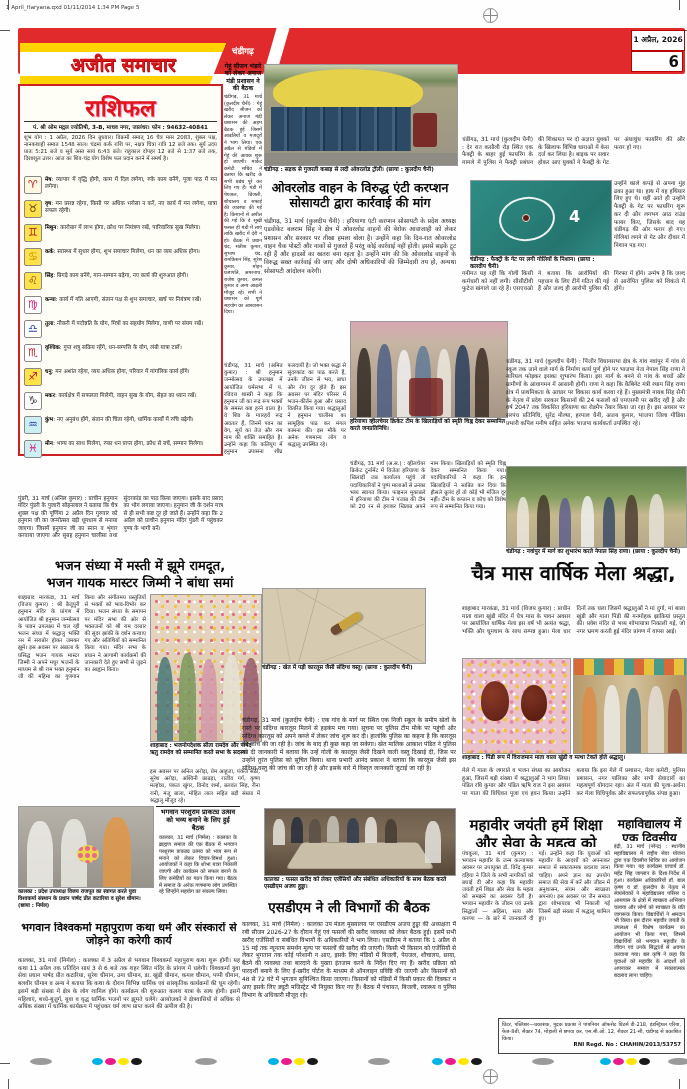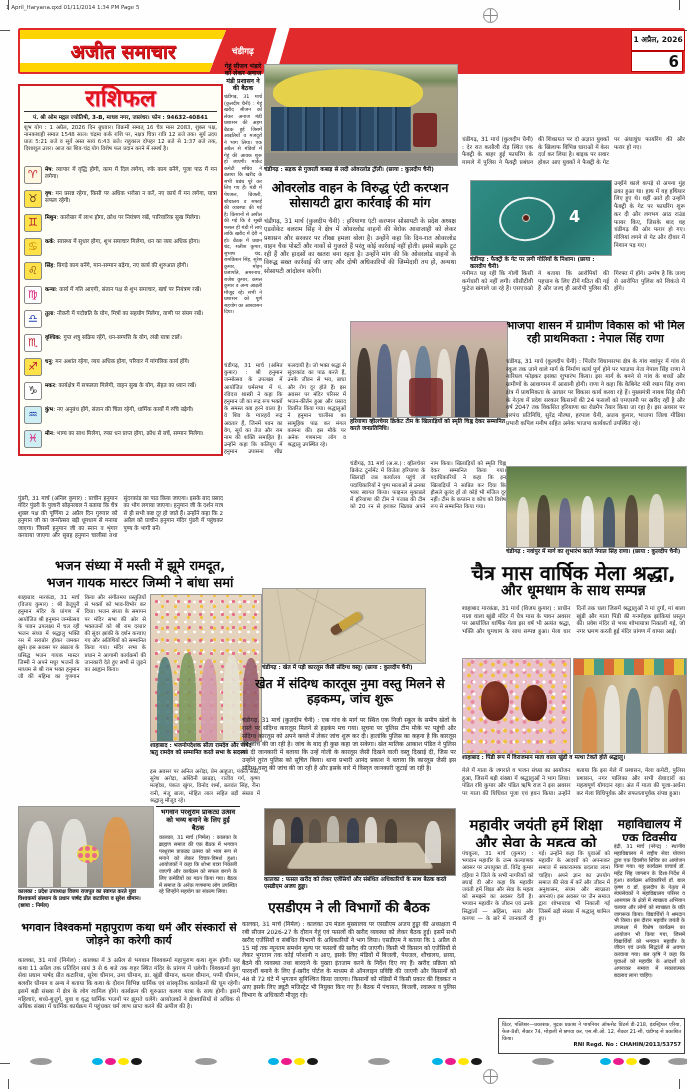--- a/index.html
+++ b/index.html
@@ -6,37 +6,37 @@
   #page{position:relative;width:687px;height:1089px;background:#fefefe;margin:0 auto;
         font-family:"DejaVu Sans",sans-serif;overflow:hidden;}
   .abs{position:absolute;}
   .hl{font-weight:bold;color:#0c0c0c;text-align:center;line-height:1.18;overflow:hidden;}
   .bt{font-size:6.2px;line-height:1.33;text-align:justify;color:#1b1b1b;overflow:hidden;}
   .cap{font-size:5.7px;font-weight:bold;line-height:1.3;color:#101010;overflow:hidden;}
   .photo{position:absolute;overflow:hidden;border:0.5px solid #999;}
   .sil{position:absolute;background:rgba(38,30,24,.78);border-radius:45% 45% 0 0;}
   
   #masthead{left:18px;top:28px;width:667px;height:46px;background:#e02a2b;border-radius:2px;}
-  #logoBlock{left:2px;top:2px;width:206px;height:42px;background:#fff;
+  #logoBlock{left:2px;top:15px;width:206px;height:42px;background:#fff;
      clip-path:polygon(0 0,100% 0,92% 100%,0 100%);}
   #logoBlock .stripe{position:absolute;left:0;width:100%;height:9px;background:#ffd400;}
   #logoTitle{position:absolute;left:0;top:9px;width:100%;height:24px;color:#d5161d;
      font-weight:bold;font-size:19px;text-align:center;line-height:24px;
      text-shadow:0.5px 0.5px 0 #a00;}
   #edition{left:214px;top:17px;color:#fff;font-size:8.5px;font-weight:bold;}
   #wedge{left:252px;top:0;width:13px;height:46px;background:#fff;transform:skewX(-16deg);}
   #regionBox{left:276px;top:4px;width:332px;height:38px;background:#f8f3d6;border-radius:2px;}
   #regionBox span{display:block;text-align:center;font-size:20px;font-weight:bold;color:#111;line-height:38px;}
   #dateBox{left:613px;top:2px;width:52px;height:19px;background:#fff;border:1px solid #b00;
      font-size:7.5px;font-weight:bold;text-align:center;line-height:18px;color:#111;}
   #pageNumBox{left:613px;top:23px;width:52px;height:21px;background:#fff;border:1px solid #b00;
      font-size:15px;font-weight:bold;text-align:right;line-height:20px;color:#111;padding-right:3px;box-sizing:border-box;}
   
   #horoBox{left:18px;top:84px;width:205px;height:372px;border:2.5px solid #cf2027;background:#fffef6;
-     box-sizing:border-box;padding:0 4px;}
+     box-sizing:border-box;padding:10px 4px;}
   #horoTitle{font-size:23px;font-weight:bold;color:#e0151b;text-align:center;line-height:1.05;
      text-shadow:1px 1px 0 #f9c;}
   #horoAstro{font-size:5.6px;font-weight:bold;text-align:center;color:#111;
      border-top:1px solid #333;border-bottom:1px solid #333;padding:1px 0;margin:1px 0;}
   #horoIntro{font-size:5.4px;line-height:1.3;text-align:justify;color:#222;height:40px;overflow:hidden;margin-bottom:2px;}
   .sign-row{display:flex;align-items:flex-start;gap:3px;height:23px;overflow:hidden;margin-bottom:1px;}
   .sign-icon{flex:0 0 16px;height:16px;border:0.5px solid #888;border-radius:2px;
      font-size:11px;text-align:center;line-height:15px;font-weight:bold;}
   .sign-text{font-size:5.6px;line-height:1.25;text-align:justify;color:#222;}
   .sign-text b{color:#000;}
@@ -169,21 +169,20 @@
     <div class="sil" style="left:46px;top:28px;width:14px;height:68px;background:rgba(240,240,240,.85);"></div>
     <div class="sil" style="left:64px;top:24px;width:16px;height:72px;background:rgba(90,120,150,.8);"></div>
     <div class="sil" style="left:86px;top:27px;width:14px;height:69px;background:rgba(235,230,220,.85);"></div>
     <div class="sil" style="left:104px;top:23px;width:15px;height:73px;background:rgba(40,60,90,.85);"></div>
     <div class="sil" style="left:124px;top:26px;width:14px;height:70px;background:rgba(60,45,35,.85);"></div>
     <div class="abs" style="left:58px;top:56px;width:34px;height:38px;background:rgba(120,30,30,.8);border-radius:4px;"></div>
   </div>
   <div class="abs cap" style="left:350px;top:418px;width:156px;height:14px;">हरियाणा व्हीलचेयर क्रिकेट टीम के खिलाड़ियों को स्मृति चिह्न देकर सम्मानित करते जनप्रतिनिधि।</div>
   <div class="abs bt" style="left:350px;top:460px;width:156px;height:120px;column-count:2;column-gap:5px;font-size:5.4px;">चंडीगढ़, 31 मार्च (अ.स.) : व्हीलचेयर क्रिकेट टूर्नामेंट में विजेता हरियाणा के खिलाड़ी जब कार्यालय पहुंचे तो पदाधिकारियों ने पुष्प मालाओं से उनका भव्य स्वागत किया। फाइनल मुकाबले में हरियाणा की टीम ने पंजाब की टीम को 20 रन से हराकर खिताब अपने नाम किया। खिलाड़ियों को स्मृति चिह्न देकर सम्मानित किया गया। पदाधिकारियों ने कहा कि इन खिलाड़ियों ने साबित कर दिया कि हौसले बुलंद हों तो कोई भी मंजिल दूर नहीं। टीम के कप्तान व कोच को विशेष रूप से सम्मानित किया गया।</div>
 
-  <div class="abs hl" style="left:506px;top:320px;width:179px;height:36px;font-size:11px;">भाजपा शासन में ग्रामीण विकास को भी मिल रही प्राथमिकता : नेपाल सिंह राणा</div>
   <div class="abs bt" style="left:506px;top:358px;width:179px;height:106px;font-size:5.8px;">चंडीगढ़, 31 मार्च (कुलदीप चैनी) : पिंजौर विधानसभा क्षेत्र के गांव नवांपुर में गांव से स्कूल तक जाने वाले मार्ग के निर्माण कार्य पूर्ण होने पर भाजपा नेता नेपाल सिंह राणा ने नारियल फोड़कर इसका शुभारंभ किया। इस मार्ग के बनने से गांव के बच्चों और ग्रामीणों के आवागमन में आसानी होगी। राणा ने कहा कि कैबिनेट मंत्री श्याम सिंह राणा क्षेत्र में प्राथमिकता के आधार पर विकास कार्य करवा रहे हैं। मुख्यमंत्री नायब सिंह सैनी के नेतृत्व में प्रदेश सरकार किसानों की 24 फसलों को एमएसपी पर खरीद रही है और वर्ष 2047 तक विकसित हरियाणा का रोडमैप तैयार किया जा रहा है। इस अवसर पर सरपंच प्रतिनिधि, सुरेंद्र मौल्या, हरपाल चैनी, अजय कुमार, भाजपा जिला मीडिया प्रभारी कपिल मनीष सहित अनेक भाजपा कार्यकर्ता उपस्थित रहे।</div>
   <div class="photo" style="left:506px;top:466px;width:179px;height:80px;background:linear-gradient(#5e7c49 0%,#87a061 38%,#c6b98f 60%,#b5a98a 100%);">
     <div class="sil" style="left:10px;top:30px;width:12px;height:50px;background:rgba(235,230,220,.85);"></div>
     <div class="sil" style="left:30px;top:28px;width:13px;height:52px;background:rgba(60,50,40,.8);"></div>
     <div class="sil" style="left:52px;top:31px;width:12px;height:49px;background:rgba(90,90,140,.8);"></div>
     <div class="sil" style="left:74px;top:29px;width:13px;height:51px;background:rgba(240,240,240,.85);"></div>
     <div class="sil" style="left:96px;top:30px;width:12px;height:50px;background:rgba(50,70,100,.8);"></div>
     <div class="sil" style="left:118px;top:28px;width:13px;height:52px;background:rgba(70,55,45,.8);"></div>
     <div class="sil" style="left:142px;top:27px;width:15px;height:53px;background:rgba(230,225,215,.85);"></div>
   </div>
@@ -203,40 +202,38 @@
     <div class="sil" style="left:92px;top:63px;width:16px;height:83px;background:rgba(150,90,110,.85);"></div>
   </div>
   <div class="abs cap" style="left:150px;top:742px;width:110px;height:24px;">शाहाबाद : भजनोपदेशक सीता रामदेव और पार्षद ऋतु रामदेव को सम्मानित करते सभा के सदस्य।</div>
   <div class="abs bt" style="left:150px;top:768px;width:110px;height:36px;font-size:5.4px;">इस अवसर पर अनिल अरोड़ा, प्रेम आहूजा, पंकज सेठी, सुरेश अरोड़ा, अश्विनी छाबड़ा, राजीव गर्ग, कृष्ण मल्होत्रा, पंकज खुंगर, विनोद शर्मा, बलवंत सिंह, रीना रानी, मंजू बाला, मोहित लाल सहित बड़ी संख्या में श्रद्धालु मौजूद रहे।</div>
 
   <div class="photo" style="left:262px;top:588px;width:162px;height:74px;background:#d6cbb0;">
     <div class="abs" style="left:0;top:0;width:100%;height:100%;background:linear-gradient(105deg,transparent 30%,#b9ae92 30.5%,transparent 31%),linear-gradient(30deg,transparent 55%,#b9ae92 55.5%,transparent 56%),linear-gradient(160deg,transparent 70%,#b9ae92 70.5%,transparent 71%),linear-gradient(80deg,transparent 15%,#c4b99c 15.5%,transparent 16%);"></div>
     <div class="abs" style="left:66px;top:30px;width:34px;height:9px;background:linear-gradient(90deg,#6e4a30 0 30%,#c8a23c 30%);border-radius:4px;transform:rotate(-32deg);box-shadow:1px 1px 2px rgba(0,0,0,.4);"></div>
   </div>
   <div class="abs cap" style="left:262px;top:664px;width:162px;height:11px;">चंडीगढ़ : खेत में पड़ी कारतूस जैसी संदिग्ध वस्तु। (छाया : कुलदीप चैनी)</div>
-  <div class="abs hl" style="left:246px;top:677px;width:208px;height:36px;font-size:12.5px;">खेत में संदिग्ध कारतूस नुमा वस्तु मिलने से हड़कम्प, जांच शुरू</div>
   <div class="abs bt" style="left:242px;top:716px;width:214px;height:88px;font-size:6px;">चंडीगढ़, 31 मार्च (कुलदीप चैनी) : एक गांव के मार्ग पर स्थित एक निजी स्कूल के समीप खेतों के रास्ते पर संदिग्ध कारतूस मिलने से हड़कंप मच गया। सूचना पर पुलिस टीम मौके पर पहुंची और संदिग्ध कारतूस को अपने कब्जे में लेकर जांच शुरू कर दी। हालांकि पुलिस का कहना है कि कारतूस की जांच की जा रही है। जांच के बाद ही कुछ कहा जा सकेगा। खेत मालिक आकाश पंडित ने पुलिस को दी जानकारी में बताया कि उन्हें गोली के कारतूस जैसी दिखने वाली वस्तु दिखाई दी, जिस पर उन्होंने तुरंत पुलिस को सूचित किया। थाना प्रभारी आनंद प्रकाश ने बताया कि कारतूस जैसी इस संदिग्ध वस्तु की जांच की जा रही है और इसके बारे में विस्तृत जानकारी जुटाई जा रही है।</div>
 
   <div class="photo" style="left:264px;top:808px;width:190px;height:66px;background:linear-gradient(#6e5e4d 0%,#7d6c58 40%,#564839 100%);">
     <div class="abs" style="left:30px;top:30px;width:130px;height:30px;background:#c9bfa8;border-radius:4px;transform:perspective(60px) rotateX(30deg);"></div>
     <div class="sil" style="left:8px;top:10px;width:12px;height:26px;background:rgba(230,228,220,.85);"></div>
     <div class="sil" style="left:26px;top:8px;width:12px;height:26px;background:rgba(40,45,60,.85);"></div>
     <div class="sil" style="left:44px;top:10px;width:12px;height:24px;background:rgba(90,80,70,.85);"></div>
     <div class="sil" style="left:62px;top:7px;width:12px;height:26px;background:rgba(200,195,185,.85);"></div>
     <div class="sil" style="left:82px;top:9px;width:12px;height:25px;background:rgba(50,60,80,.85);"></div>
     <div class="sil" style="left:100px;top:8px;width:12px;height:26px;background:rgba(235,232,225,.85);"></div>
     <div class="sil" style="left:120px;top:10px;width:12px;height:24px;background:rgba(70,60,50,.85);"></div>
     <div class="sil" style="left:160px;top:12px;width:16px;height:42px;background:rgba(225,222,215,.9);"></div>
   </div>
   <div class="abs cap" style="left:264px;top:876px;width:190px;height:22px;">कालका : फसल खरीद को लेकर एजेंसियों और संबंधित अधिकारियों के साथ बैठक करते एसडीएम अजय हुड्डा।</div>
   <div class="abs hl" style="left:242px;top:900px;width:214px;height:18px;font-size:13.5px;">एसडीएम ने ली विभागों की बैठक</div>
   <div class="abs bt" style="left:242px;top:921px;width:214px;height:120px;font-size:5.9px;">कालका, 31 मार्च (निर्मल) : कालका उप मंडल मुख्यालय पर एसडीएम अजय हुड्डा की अध्यक्षता में रबी सीजन 2026-27 के दौरान गेहूं एवं फसलों की खरीद व्यवस्था को लेकर बैठक हुई। इसमें सभी खरीद एजेंसियों व संबंधित विभागों के अधिकारियों ने भाग लिया। एसडीएम ने बताया कि 1 अप्रैल से 15 मई तक न्यूनतम समर्थन मूल्य पर फसलों की खरीद की जाएगी। किसी भी किसान को एजेंसियों से लेकर भुगतान तक कोई परेशानी न आए, इसके लिए मंडियों में बिजली, पेयजल, शौचालय, छाया, बैठने की व्यवस्था तथा बारदाने के पुख्ता इंतजाम करने के निर्देश दिए गए हैं। खरीद प्रक्रिया को पारदर्शी बनाने के लिए ई-खरीद पोर्टल के माध्यम से ऑनलाइन प्रविष्टि की जाएगी और किसानों को 48 से 72 घंटे में भुगतान सुनिश्चित किया जाएगा। किसानों को मंडियों में किसी प्रकार की दिक्कत न आए इसके लिए ड्यूटी मजिस्ट्रेट भी नियुक्त किए गए हैं। बैठक में पंचायत, बिजली, स्वास्थ्य व पुलिस विभाग के अधिकारी मौजूद रहे।</div>
 
   <div class="abs hl" style="left:462px;top:562px;width:223px;height:20px;font-size:20px;">चैत्र मास वार्षिक मेला श्रद्धा, भक्ति</div>
-  <div class="abs hl" style="left:462px;top:582px;width:223px;height:20px;font-size:14.5px;">और धूमधाम के साथ सम्पन्न</div>
   <div class="abs bt" style="left:462px;top:605px;width:223px;height:50px;column-count:2;column-gap:6px;font-size:5.7px;">शाहाबाद मारकंडा, 31 मार्च (विजय कुमार) : प्राचीन माता वाला खुंडी मंदिर में चैत्र मास के पावन अवसर पर आयोजित वार्षिक मेला इस वर्ष भी अत्यंत श्रद्धा, भक्ति और धूमधाम के साथ सम्पन्न हुआ। मेला चार दिनों तक चला जिसमें श्रद्धालुओं ने मां दुर्गा, मां बाला खुंडी और माता पिंडी की मनमोहक झांकियां प्रस्तुत कीं। प्रवेश मंदिर से भव्य शोभायात्रा निकाली गई, जो नगर भ्रमण करती हुई मंदिर प्रांगण में वापस आई।</div>
   <div class="photo" style="left:462px;top:658px;width:107px;height:94px;background:#e9c2cc;">
     <div class="abs" style="left:0;top:0;width:100%;height:100%;background:radial-gradient(circle,#f2c23a 1.5px,transparent 2.4px) 0 0/12px 11px,radial-gradient(circle,#fff 1.2px,transparent 2px) 6px 5px/10px 12px,radial-gradient(circle,#e88aa0 1.5px,transparent 2.4px) 3px 8px/13px 10px;"></div>
     <div class="abs" style="left:18px;top:22px;width:28px;height:40px;background:radial-gradient(circle at 35% 30%,#8a3a28,#5e1f14);border-radius:50% 50% 46% 46%;"></div>
     <div class="abs" style="left:58px;top:26px;width:26px;height:36px;background:radial-gradient(circle at 35% 30%,#7c3322,#55190f);border-radius:50% 50% 46% 46%;"></div>
   </div>
   <div class="photo" style="left:573px;top:658px;width:112px;height:94px;background:linear-gradient(90deg,#b89a6a,#d4c49e 50%,#b0905f);">
     <div class="abs" style="left:0;top:0;width:100%;height:16px;background:repeating-linear-gradient(90deg,#d86a3a 0 10px,#e8c23a 10px 20px,#4a9a8a 20px 30px);"></div>
     <div class="sil" style="left:8px;top:28px;width:15px;height:66px;background:rgba(220,140,70,.85);"></div>
     <div class="sil" style="left:30px;top:26px;width:16px;height:68px;background:rgba(235,232,225,.9);"></div>

